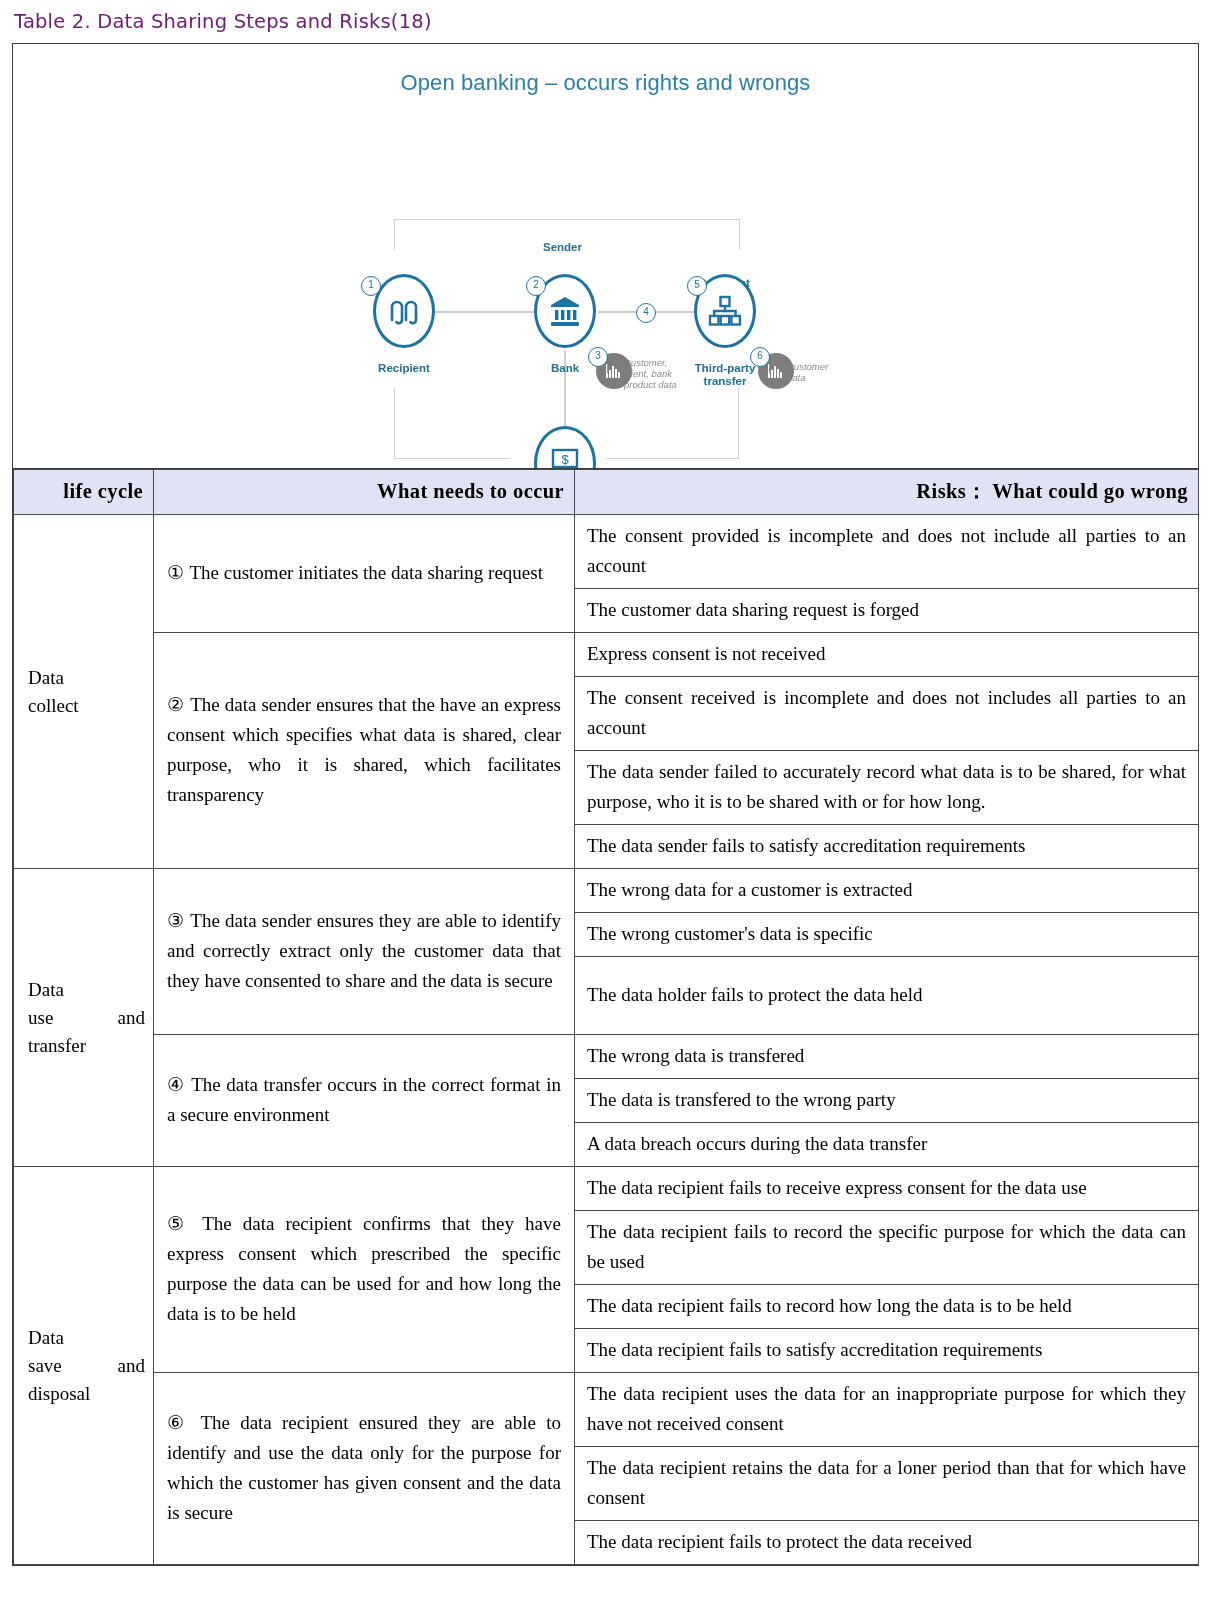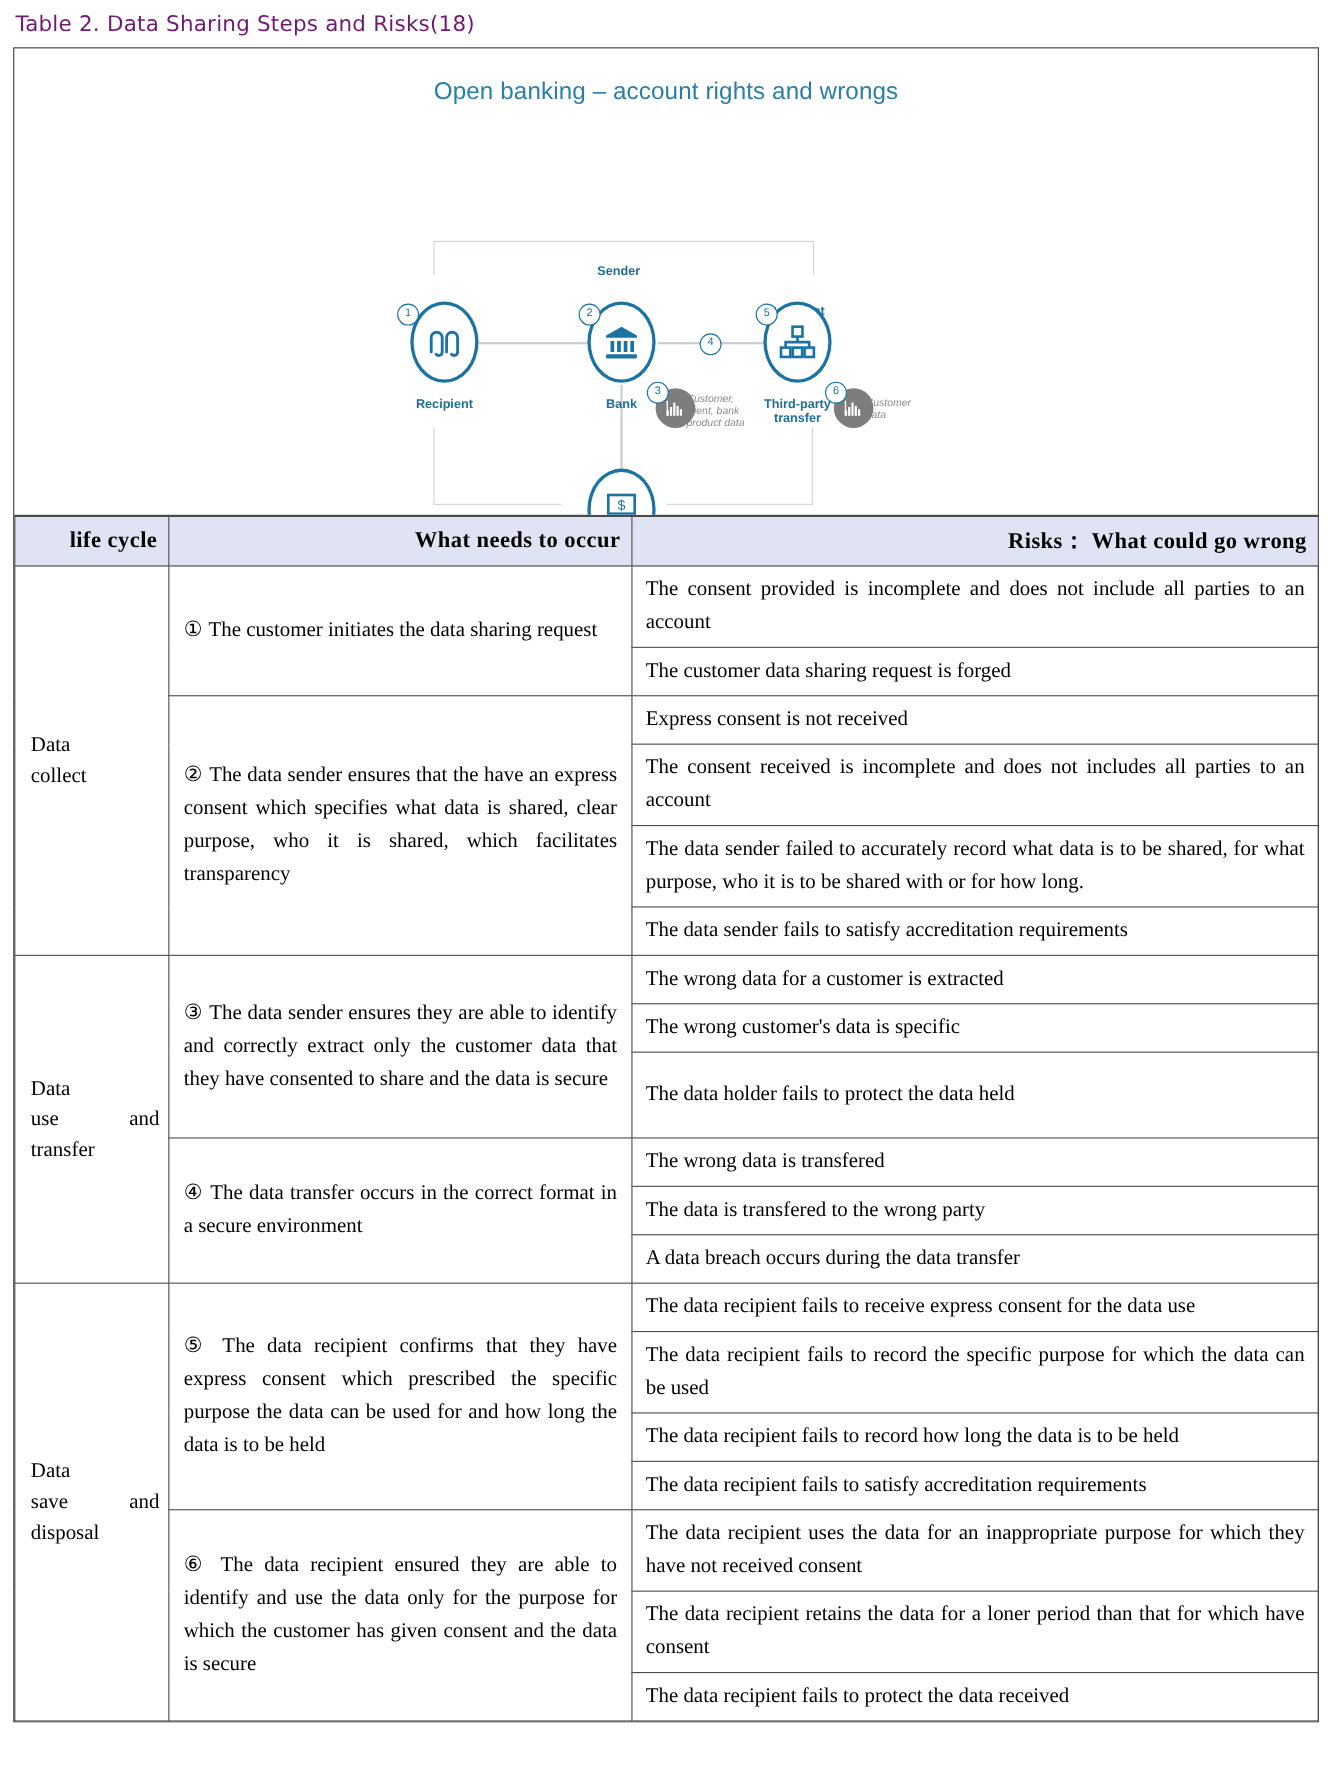--- a/index.html
+++ b/index.html
@@ -166,21 +166,21 @@
 <body>
 
 <div class="page">
 
   <div class="caption">Table 2. Data Sharing Steps and Risks(18)</div>
 
   <div class="frame">
 
     <div class="figure">
 
-      <div class="fig-title">Open banking – account rights and wrongs</div>
+      <div class="fig-title">Open banking – occurs rights and wrongs</div>
 
       <div class="fig-canvas">
 
         <div class="brk" style="left:381px;top:175px;width:344px;height:30px;border-width:1.4px 1.4px 0 1.4px;"></div>
 
         <div class="brk" style="left:381px;top:344px;width:115px;height:70px;border-width:0 0 1.4px 1.4px;"></div>
         <div class="brk" style="left:593px;top:344px;width:132px;height:70px;border-width:0 1.4px 1.4px 0;"></div>
 
         <div class="role-lbl" style="left:530px;top:197px;">Sender</div>
         <div class="role-lbl" style="left:685px;top:197px;margin-top:36px;">Recipient</div>

